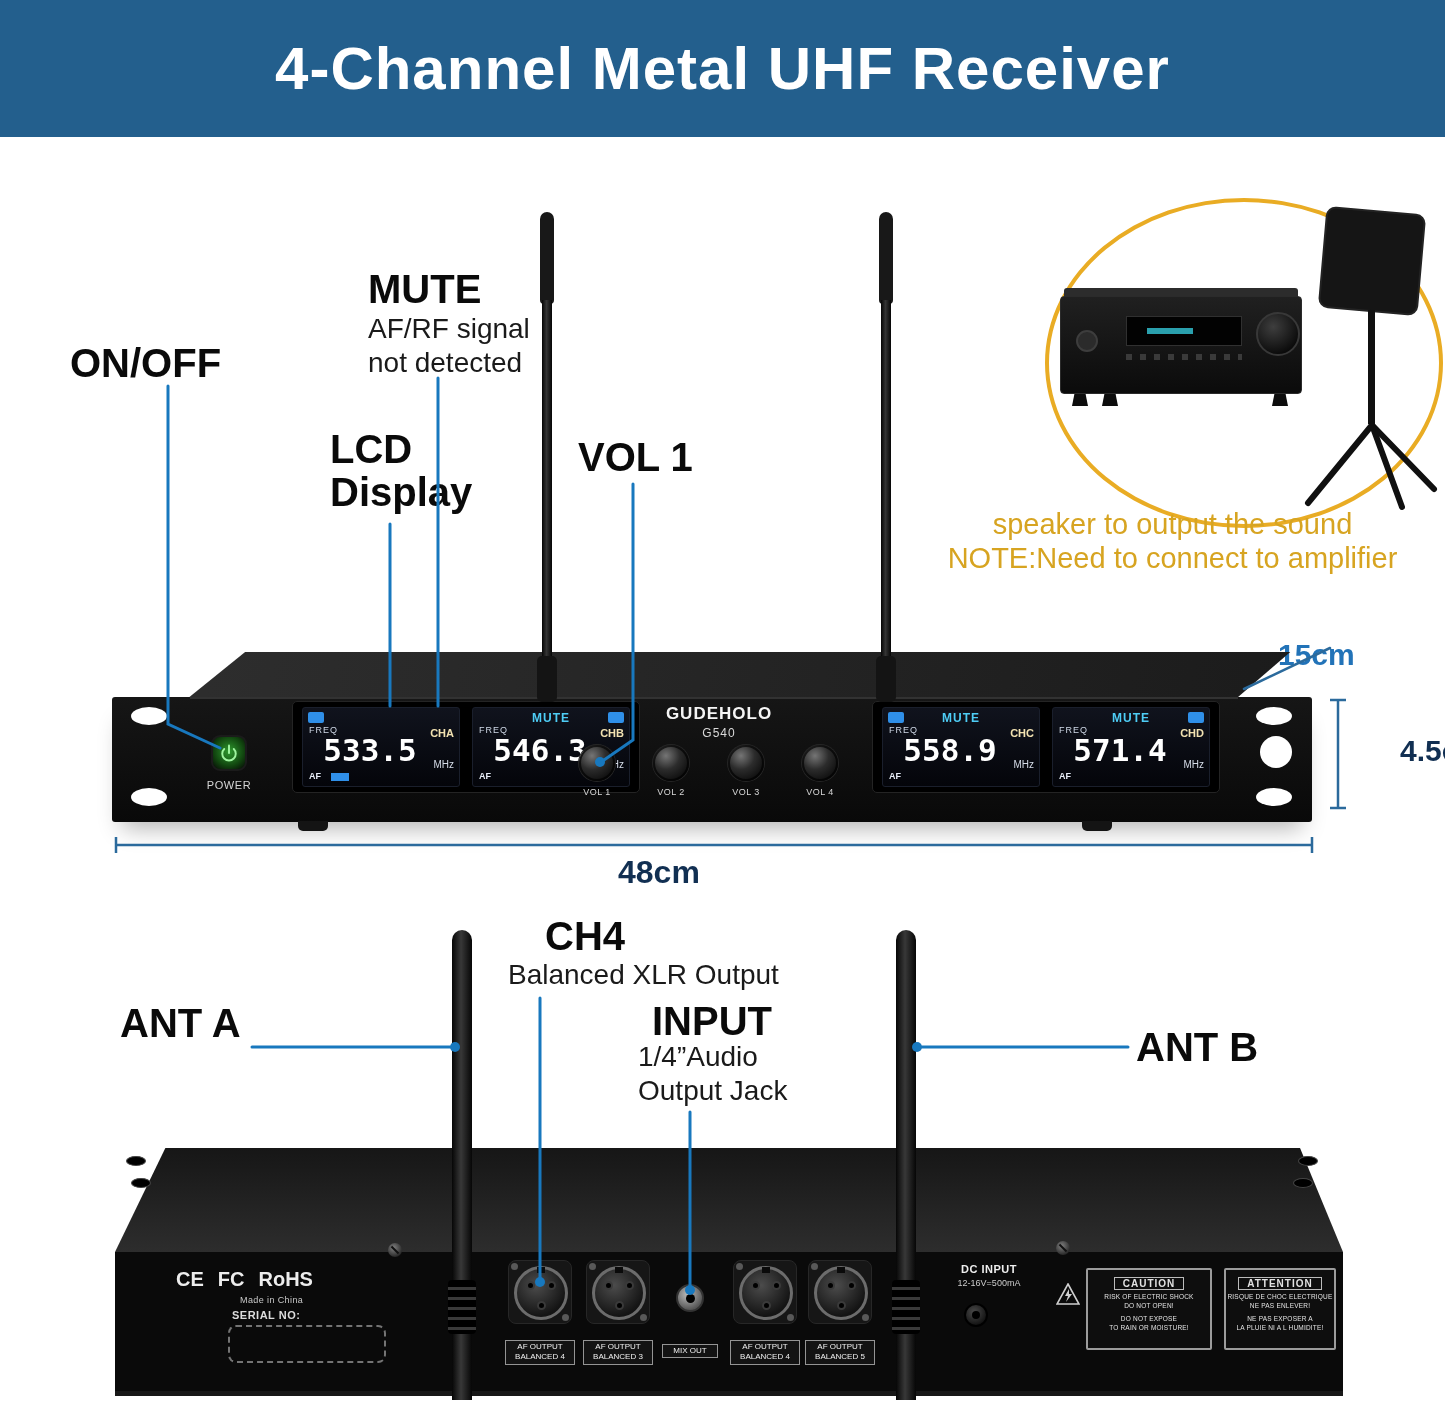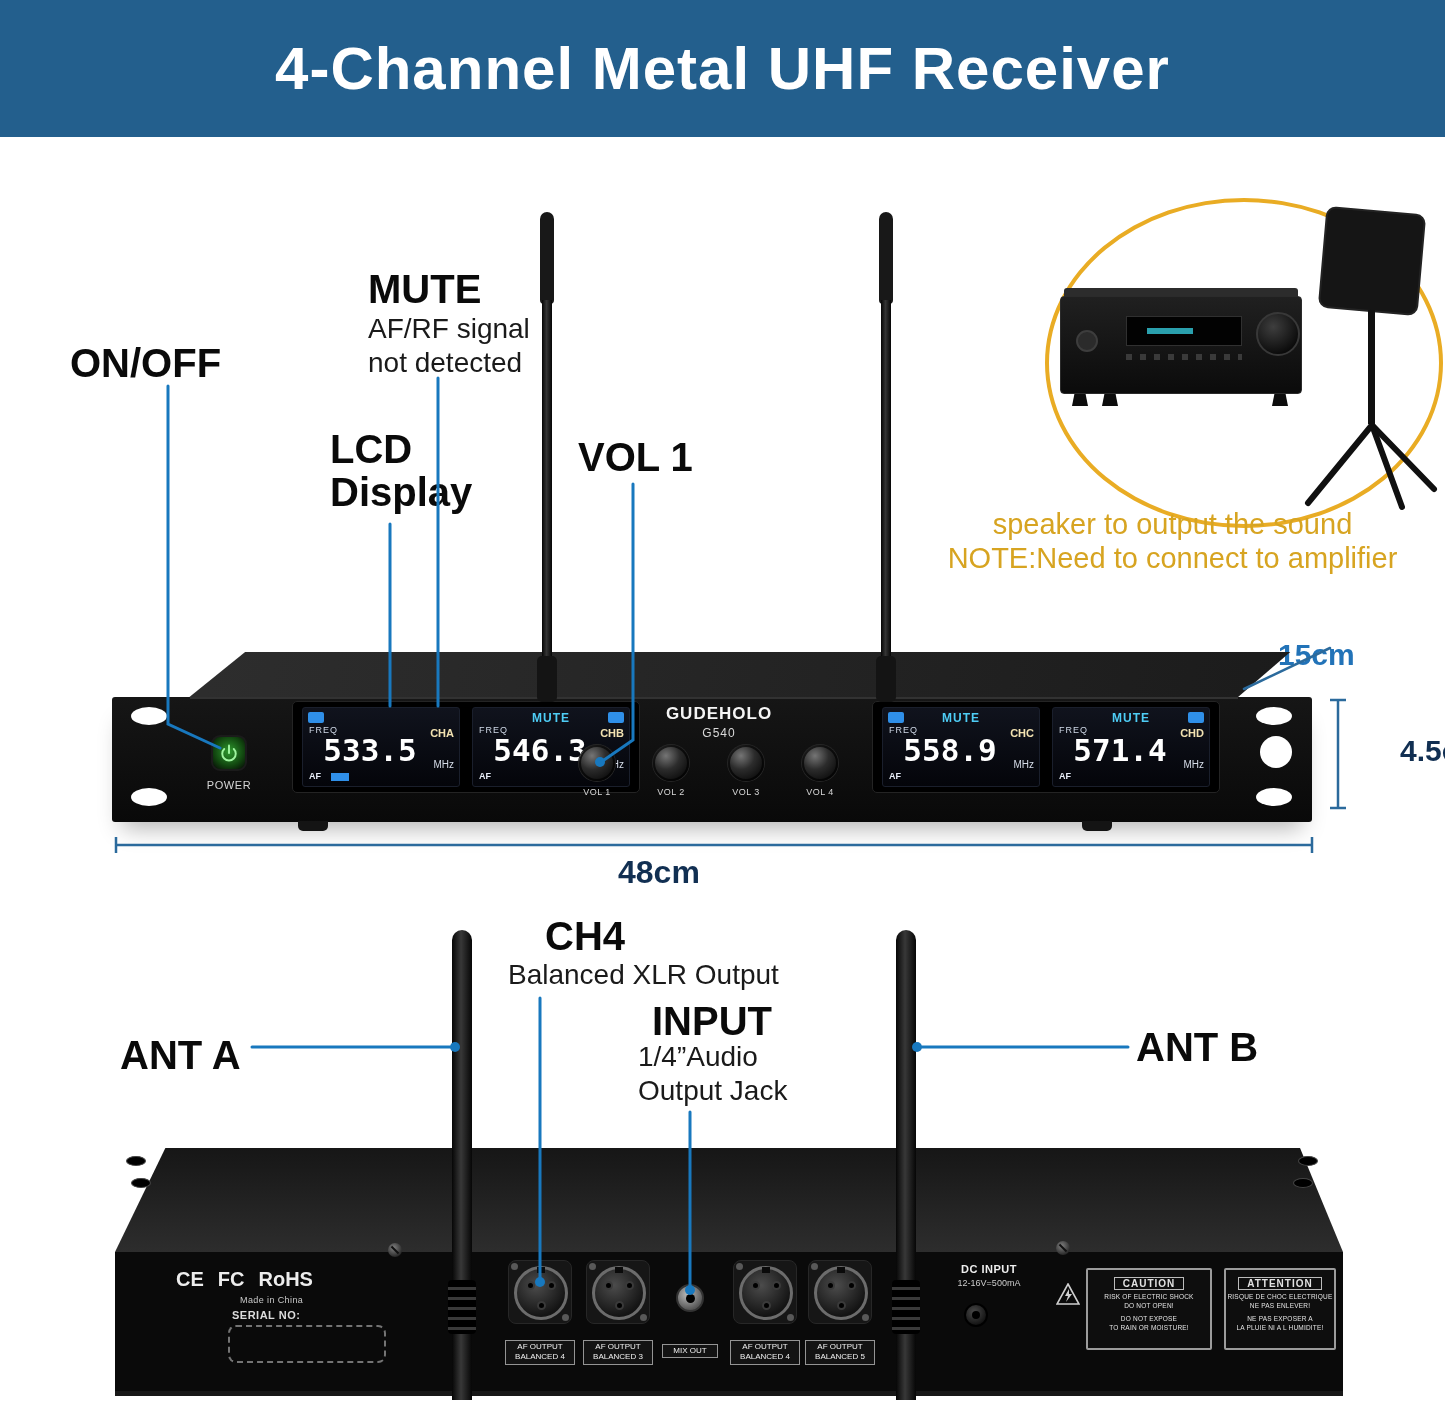--- a/index.html
+++ b/index.html
@@ -263,21 +263,21 @@
 
   <div class="abs callout-title" style="left:545px;top:915px;">CH4</div>
   <div class="abs callout-sub" style="left:508px;top:958px;">Balanced XLR Output</div>
 
   <div class="abs callout-title" style="left:652px;top:1000px;">INPUT</div>
   <div class="abs callout-sub" style="left:638px;top:1040px;">
     <div>1/4”Audio</div>
     <div>Output Jack</div>
   </div>
 
-  <div class="abs callout-title" style="left:120px;top:1034px;">ANT A</div>
+  <div class="abs callout-title" style="left:120px;top:1002px;">ANT A</div>
   <div class="abs callout-title" style="left:1136px;top:1026px;">ANT B</div>
 
   <div class="abs topface" style="left:115px;top:1148px;width:1228px;height:104px;clip-path:polygon(4.1% 0,96.5% 0,100% 100%,0 100%);background:linear-gradient(180deg,#161616,#2d2d2d);"></div>
   <div class="abs bt-hole" style="left:126px;top:1156px;width:20px;height:10px;"></div>
   <div class="abs bt-hole" style="left:131px;top:1178px;width:20px;height:10px;"></div>
   <div class="abs bt-hole" style="left:1298px;top:1156px;width:20px;height:10px;"></div>
   <div class="abs bt-hole" style="left:1293px;top:1178px;width:20px;height:10px;"></div>
 
   <div class="abs backpanel" style="left:115px;top:1252px;width:1228px;height:144px;"></div>
 

